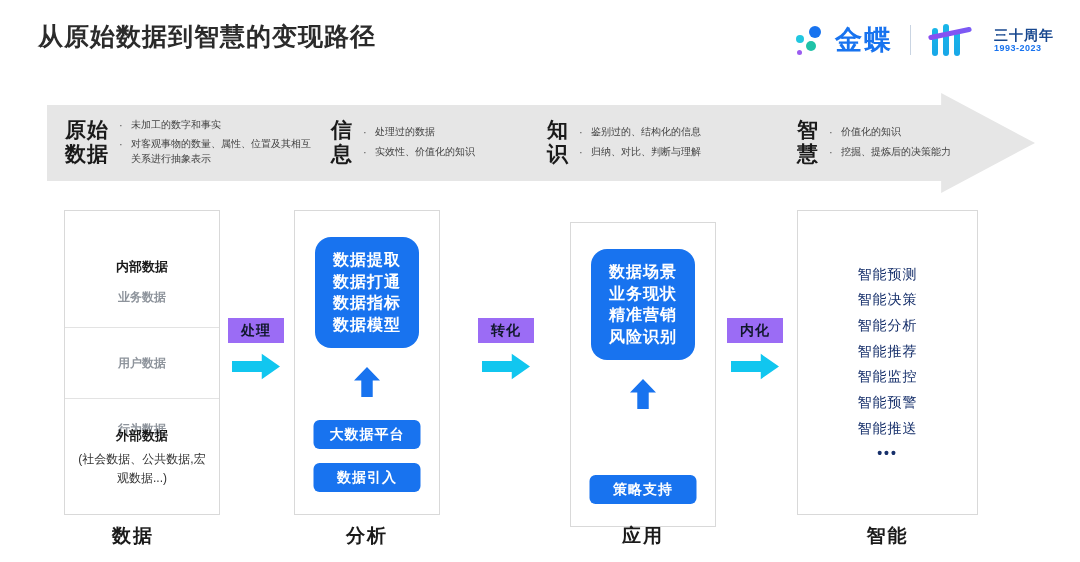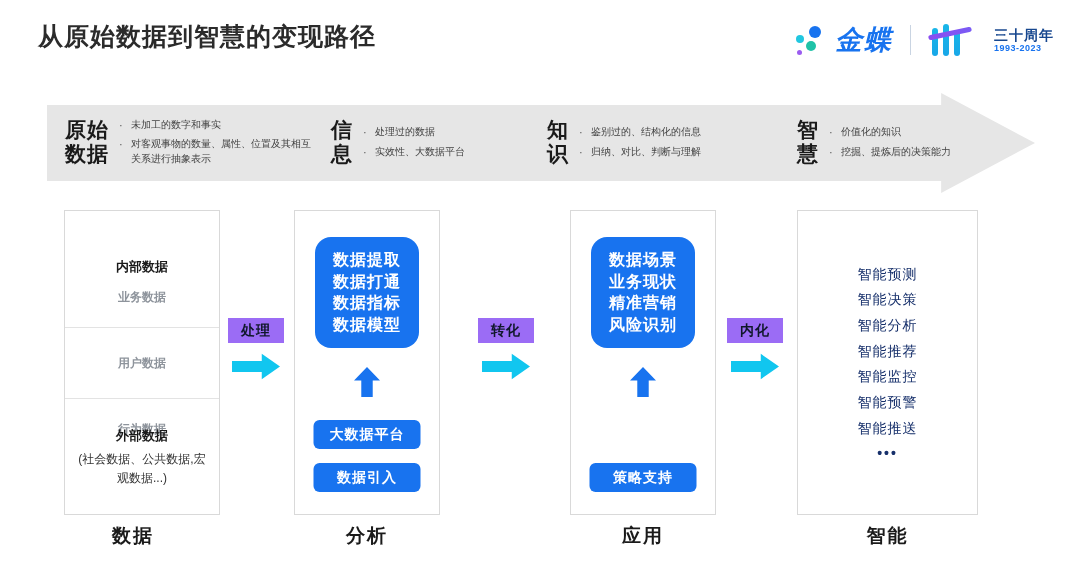--- a/index.html
+++ b/index.html
@@ -50,21 +50,20 @@
   .dot-a { width: 12px; height: 12px; background: #1873ef; left: 16px; top: 2px; }
   .dot-b { width: 8px;  height: 8px;  background: #21c7e0; left: 3px;  top: 11px; }
   .dot-c { width: 10px; height: 10px; background: #1fc2a7; left: 13px; top: 17px; }
   .dot-d { width: 5px;  height: 5px;  background: #9b5cf0; left: 4px;  top: 26px; }
   .logo-word {
     font-size: 27px;
     font-weight: bold;
     color: #1873ef;
     letter-spacing: 2px;
     line-height: 1;
-    font-style: italic;
   }
   .logo-divider {
     width: 1px;
     height: 30px;
     background: #c9d4e2;
     margin: 0 7px;
   }
   .anniv-mark {
     position: relative;
     width: 44px;
@@ -170,21 +169,21 @@
   .card {
     position: absolute;
     top: 210px;
     height: 305px;
     background: #ffffff;
     border: 1px solid #d9d9d9;
     box-sizing: border-box;
   }
   #card-data  { left: 64px;  width: 156px; }
   #card-anal  { left: 294px; width: 146px; }
-  #card-app   { left: 570px; width: 146px; }
+  #card-app   { left: 570px; width: 146px; margin-top: 12px; }
   #card-intel { left: 797px; width: 181px; }
 
   .card-label {
     position: absolute;
     top: 523px;
     font-size: 19px;
     font-weight: bold;
     color: #1a1a1a;
     letter-spacing: 2px;
     text-align: center;
@@ -375,21 +374,21 @@
   <div class="dikw-stage s-info">
     <div class="stage-title">信
 息</div>
     <div class="stage-bullets">
       <div class="bullet-row">
         <span class="bullet-dot">·</span>
         <span class="bullet-text">处理过的数据</span>
       </div>
       <div class="bullet-row">
         <span class="bullet-dot">·</span>
-        <span class="bullet-text">实效性、大数据平台</span>
+        <span class="bullet-text">实效性、价值化的知识</span>
       </div>
     </div>
   </div>
 
   <div class="dikw-stage s-know">
     <div class="stage-title">知
 识</div>
     <div class="stage-bullets">
       <div class="bullet-row">
         <span class="bullet-dot">·</span>

